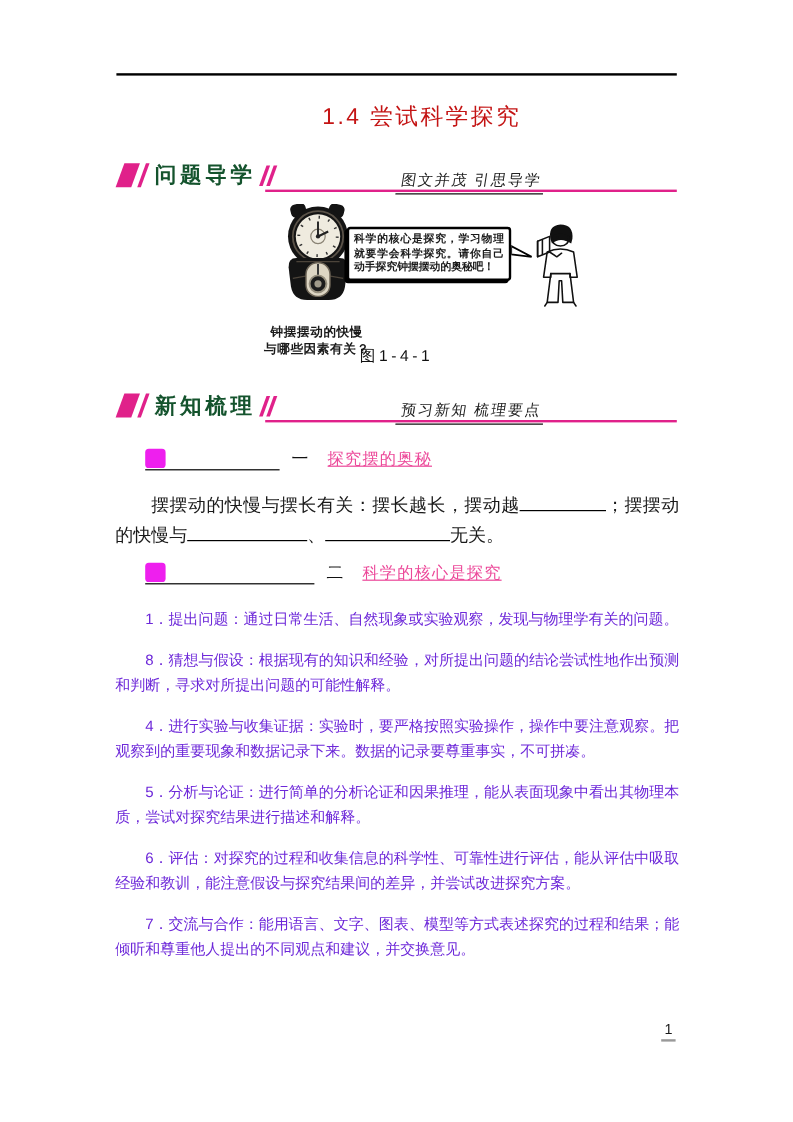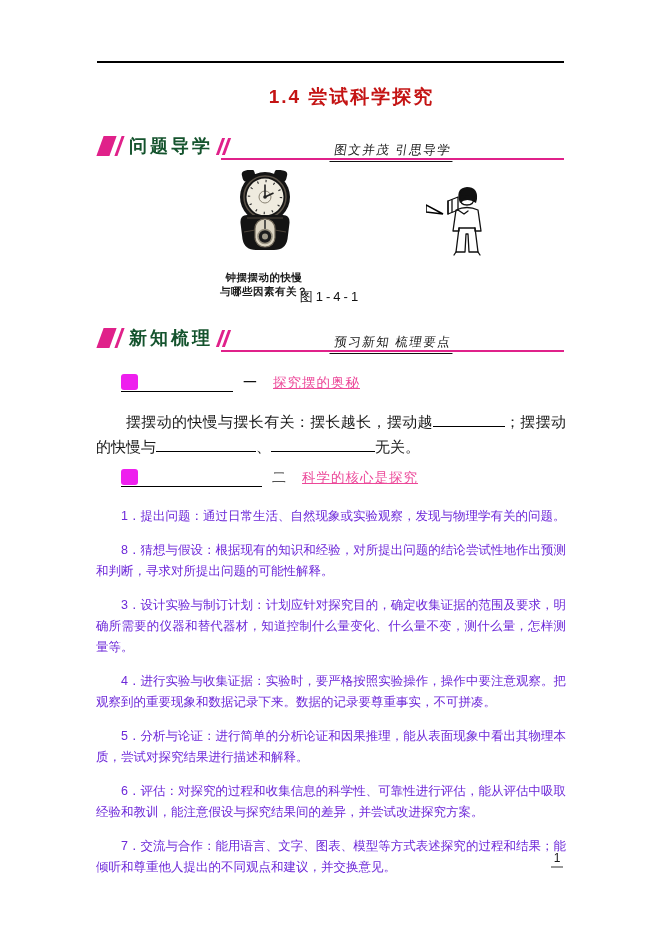--- a/index.html
+++ b/index.html
@@ -3,21 +3,21 @@
 <meta charset="utf-8">
 <style>
   * { margin:0; padding:0; box-sizing:border-box; }
   html,body { background:#ffffff; }
   body { font-family:"Liberation Sans","DejaVu Sans",sans-serif; color:#1a1a1a; }
   .page { position:relative; width:661px; height:935px; background:#fff; overflow:hidden; }
 
   .top-rule { position:absolute; left:97px; top:61px; width:467px; border-top:2px solid #000; }
 
   .title { position:absolute; left:0; top:84px; width:661px; text-align:center;
-           font-size:19px; font-weight:bold; color:#c41414; letter-spacing:2px;padding-left:42px; }
+           font-size:19px; font-weight:normal; color:#c41414; letter-spacing:2px;padding-left:42px; }
 
   
   .sec-header { position:absolute; left:97px; width:467px; height:26px; }
   .sec-marker { position:absolute; left:0; top:2px; width:26px; height:20px; }
   .sec-marker .par { position:absolute; left:3px; top:0; width:13px; height:20px;
                      background:#e0218a; transform:skewX(-20deg); }
   .sec-marker .stripe { position:absolute; left:21px; top:0; width:3px; height:20px;
                         background:#e0218a; transform:skewX(-20deg); }
   .sec-title { position:absolute; left:32px; top:0; font-size:18px; font-weight:bold;
                letter-spacing:3px; color:#14532d; }
@@ -106,20 +106,23 @@
       <line x1="38" y1="50" x2="38" y2="62" stroke="#333" stroke-width="1.6"></line>
       <circle cx="38" cy="66.5" r="7" fill="#1c1c1c" stroke="#97907f" stroke-width="1.6"></circle>
       <circle cx="38" cy="66.5" r="3" fill="#a09a8a"></circle>
     </svg>
 
     <div class="clock-caption">
       <span>钟摆摆动的快慢</span><br>
       <span>与哪些因素有关？</span>
     </div>
 
+    <div class="bubble">
+      <div class="bubble-text">科学的核心是探究，学习物理就要学会科学探究。请你自己动手探究钟摆摆动的奥秘吧！</div>
+    </div>
 
     <svg class="bubble-tail" width="20" height="18" viewBox="0 0 20 18">
       <path d="M0 1 L17 10 L0 8 Z" fill="#fff" stroke="#000" stroke-width="1.5"></path>
     </svg>
 
     <svg class="person" width="50" height="74" viewBox="0 0 50 74">
       <path d="M17 16 Q14 4 25 3 Q36 3 35 15 L34 19 Q25 13 18 19 Z" fill="#111"></path>
       <path class="ink" d="M18 14 Q18 7 25 7 Q32 7 32 14 Q32 21 25 21 Q18 21 18 14 Z" fill="#fff"></path>
       <path d="M17 16 Q16 6 25 5 Q35 5 34 14 Q28 9 19 12 Z" fill="#111"></path>
       <circle cx="22.5" cy="14" r="0.9" fill="#111"></circle>
@@ -161,21 +164,20 @@
       <span class="sq"></span>
       <span style="display:inline-block;width:124px;"></span>
     </span>
     <span class="numeral">二</span>
     <span class="t-title">科学的核心是探究</span>
   </div>
 
   <div class="items">
     <p>1．提出问题：通过日常生活、自然现象或实验观察，发现与物理学有关的问题。</p>
     <p>8．猜想与假设：根据现有的知识和经验，对所提出问题的结论尝试性地作出预测和判断，寻求对所提出问题的可能性解释。</p>
-    <p>3．设计实验与制订计划：计划应针对探究目的，确定收集证据的范围及要求，明确所需要的仪器和替代器材，知道控制什么量变化、什么量不变，测什么量，怎样测量等。</p>
     <p>4．进行实验与收集证据：实验时，要严格按照实验操作，操作中要注意观察。把观察到的重要现象和数据记录下来。数据的记录要尊重事实，不可拼凑。</p>
     <p>5．分析与论证：进行简单的分析论证和因果推理，能从表面现象中看出其物理本质，尝试对探究结果进行描述和解释。</p>
     <p>6．评估：对探究的过程和收集信息的科学性、可靠性进行评估，能从评估中吸取经验和教训，能注意假设与探究结果间的差异，并尝试改进探究方案。</p>
     <p>7．交流与合作：能用语言、文字、图表、模型等方式表述探究的过程和结果；能倾听和尊重他人提出的不同观点和建议，并交换意见。</p>
   </div>
 
   <div class="page-num">
     <span>1</span>
     <span class="bar"></span>
   </div>

